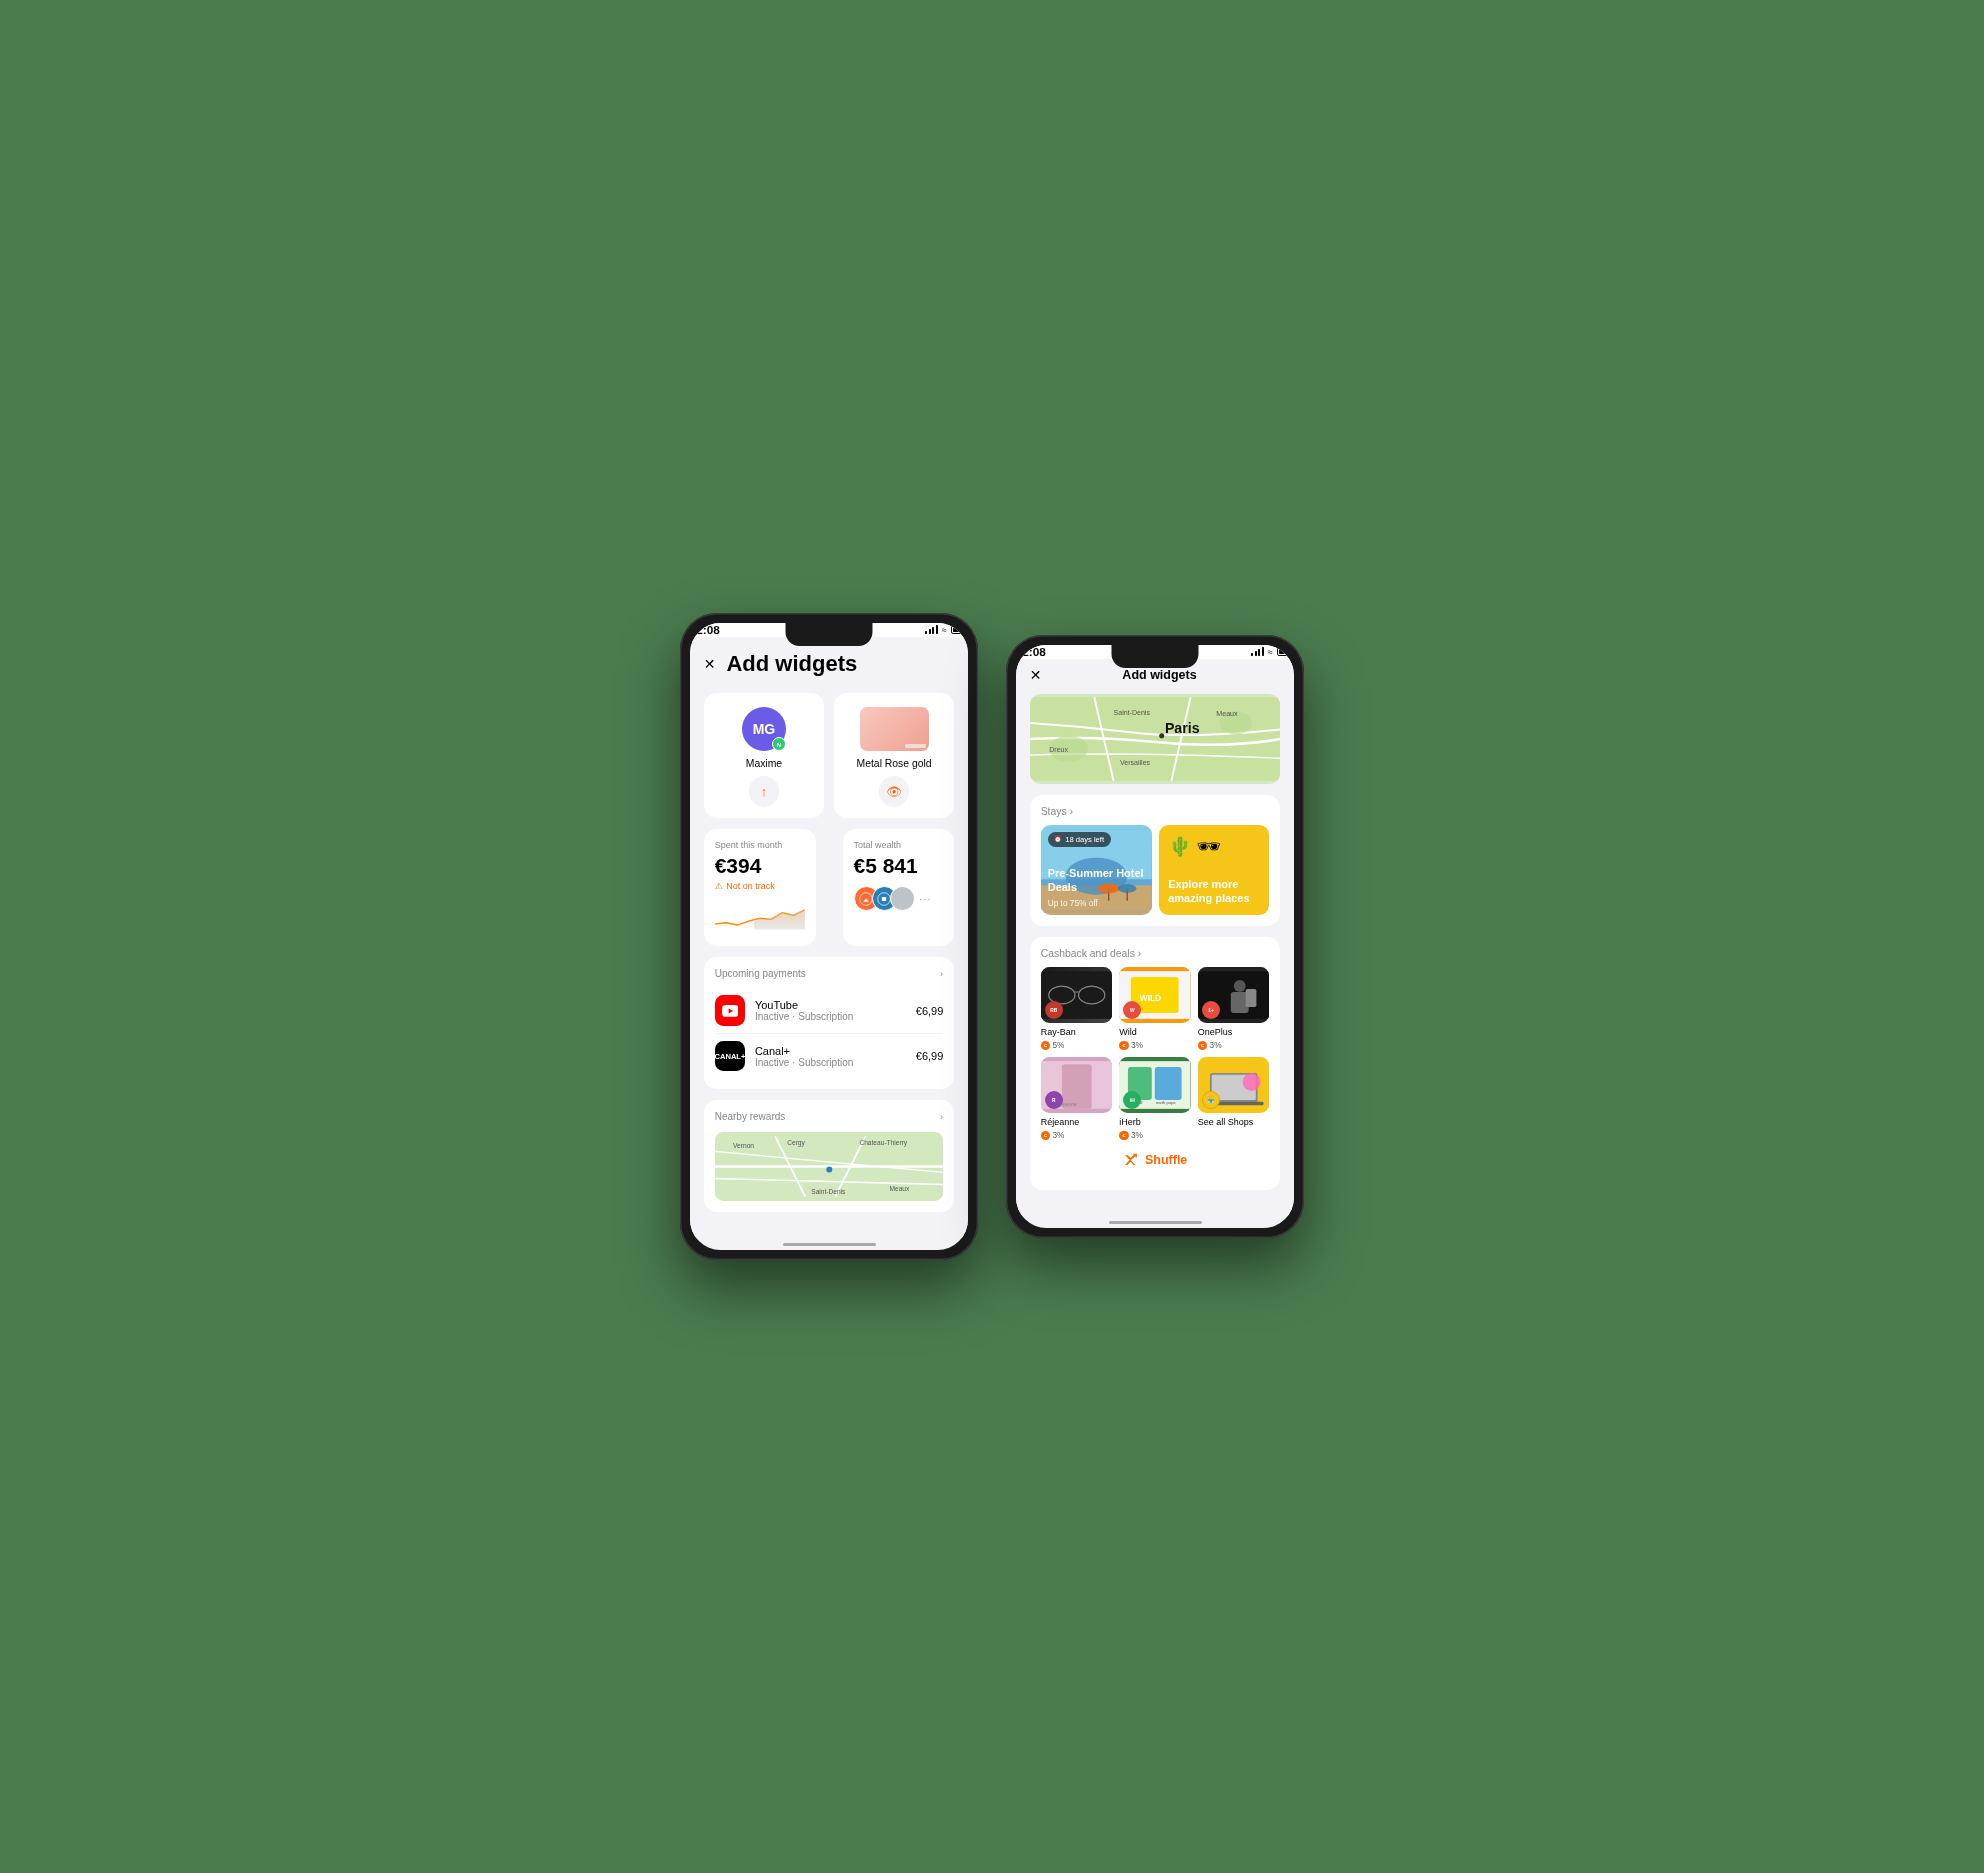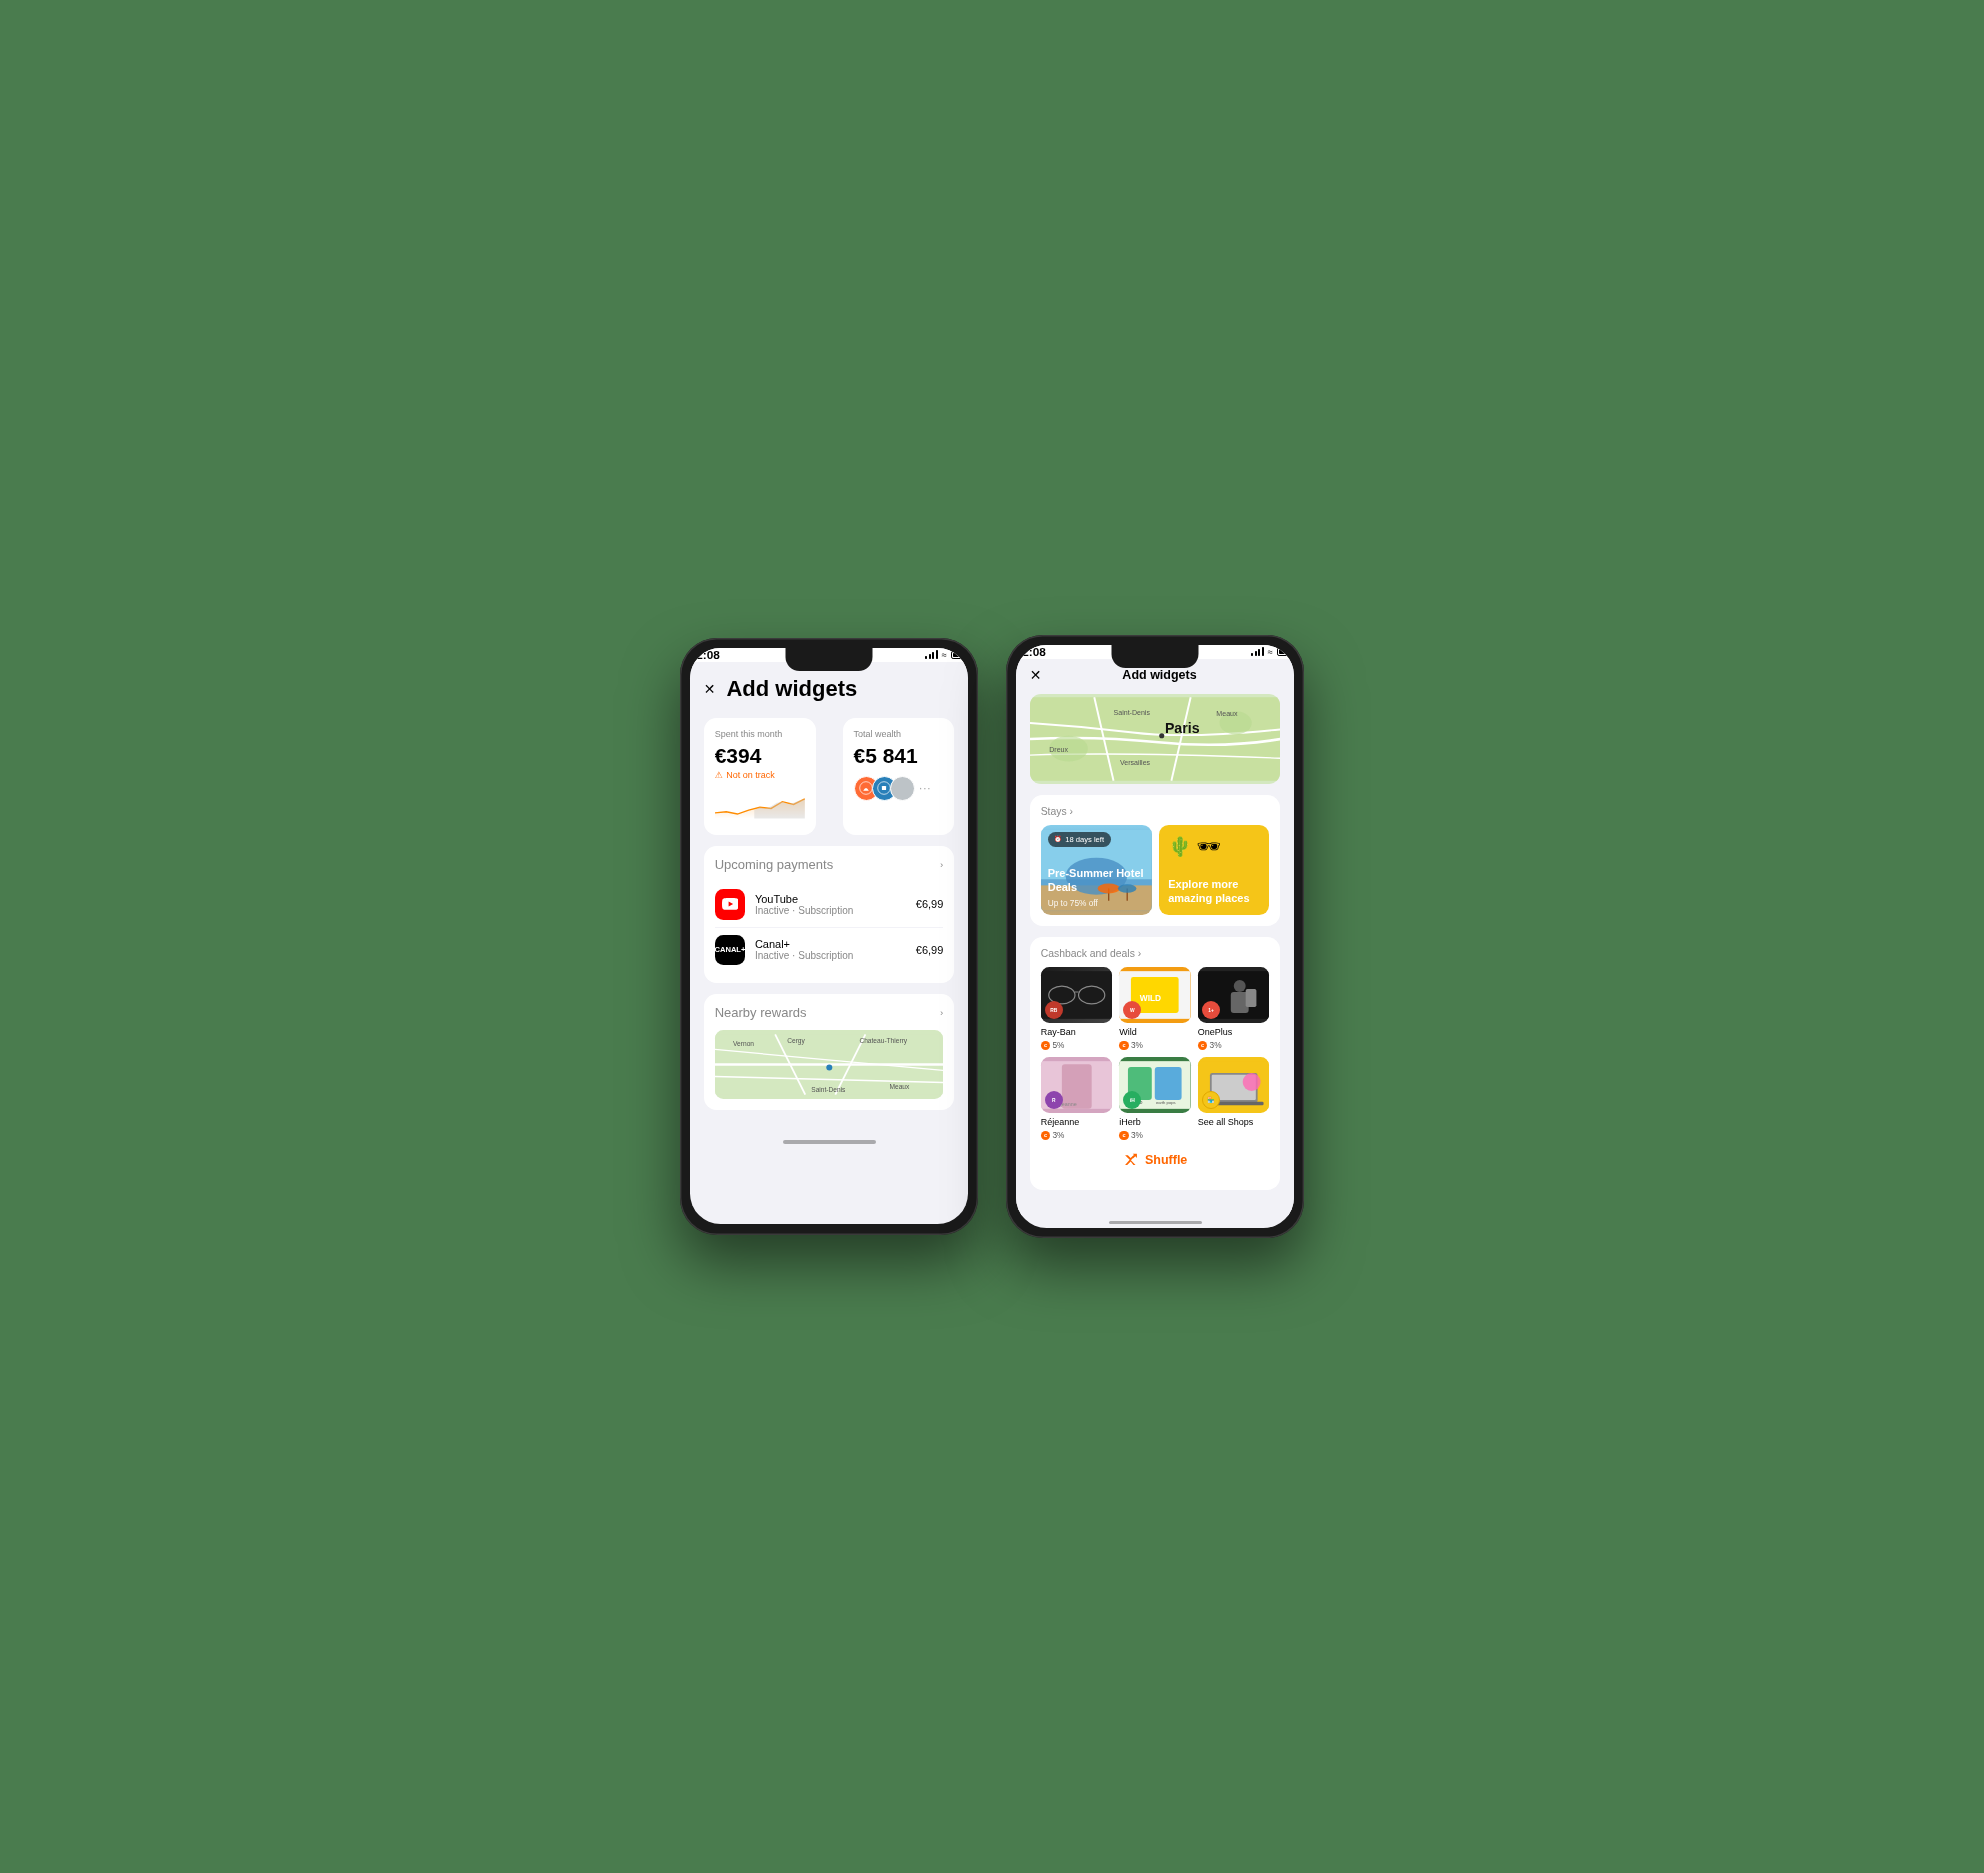--- a/index.html
+++ b/index.html
@@ -273,21 +273,21 @@
       padding: 11px;
       margin-bottom: 11px;
     }
     .section-header {
       display: flex;
       align-items: center;
       justify-content: space-between;
       margin-bottom: 9.7px;
     }
     .section-title {
-      font-size: 13px;
+      font-size: 10px;
       color: #888;
       font-weight: 400;
     }
     .section-chevron {
       color: #888;
       font-size: 9.7px;
     }
     .payment-item {
       display: flex;
       align-items: center;
@@ -566,20 +566,45 @@
       </div>
     </div>
 
     <div class="left-screen-content">
 
       <div class="header-row">
         <span class="close-btn">✕</span>
         <h1 class="page-title">Add widgets</h1>
       </div>
 
+      <div class="accounts-row">
+
+        <div class="account-card">
+          <div class="avatar-circle">
+            <span>MG</span>
+            <div class="avatar-badge">
+              <span>N</span>
+            </div>
+          </div>
+          <span class="card-label">Maxime</span>
+          <div class="card-action-btn">
+            <span style="font-size:12.5px; color:#FF6600;">↑</span>
+          </div>
+        </div>
+
+        <div class="account-card">
+          <div class="card-img-placeholder">
+            <div class="card-stripe"></div>
+          </div>
+          <span class="card-label">Metal Rose gold</span>
+          <div class="card-action-btn">
+            <span style="font-size:12.5px; color:#FF6600;">👁</span>
+          </div>
+        </div>
+      </div>
 
       <div class="widgets-row">
 
         <div class="widget-card">
           <div class="widget-label">Spent this month</div>
           <div class="widget-amount">€394</div>
           <div class="not-on-track">
             <span>⚠</span>
             <span>Not on track</span>
           </div>

